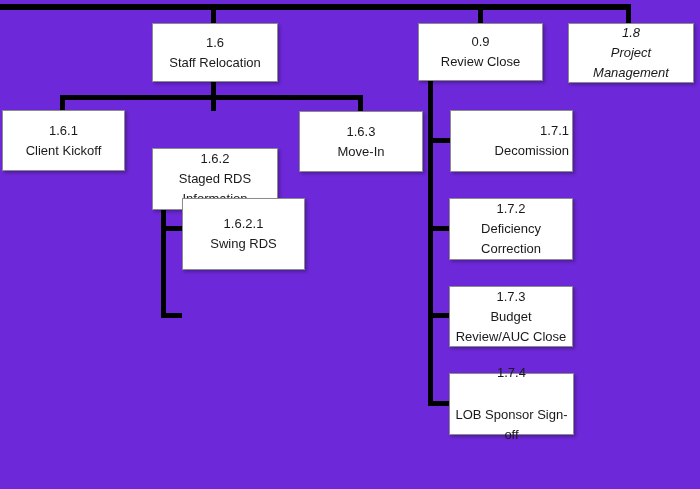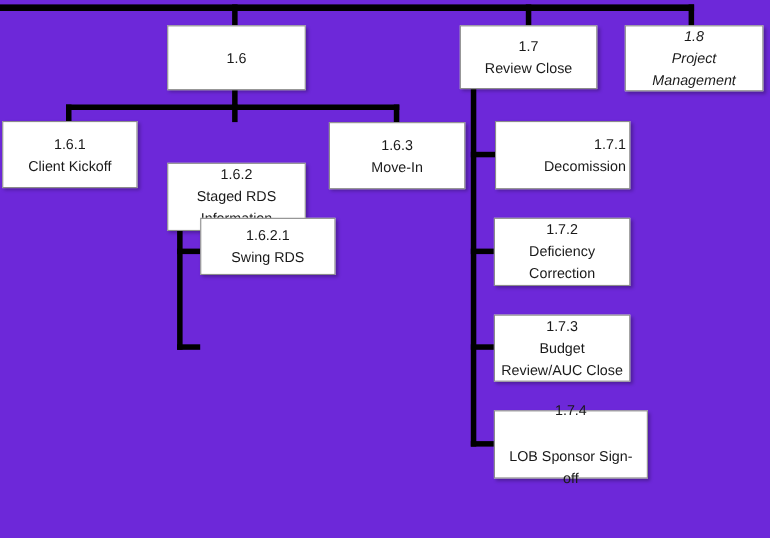--- a/index.html
+++ b/index.html
@@ -65,24 +65,25 @@
   <div class="line" style="left:161px; top:313px; width:21px; height:5px;"></div>
 
   <div class="line" style="left:428px; top:79px;  width:5px;  height:327px;"></div>
   <div class="line" style="left:428px; top:138px; width:22px; height:5px;"></div>
   <div class="line" style="left:428px; top:226px; width:21px; height:5px;"></div>
   <div class="line" style="left:428px; top:313px; width:21px; height:5px;"></div>
   <div class="line" style="left:428px; top:401px; width:21px; height:5px;"></div>
 
   <div class="node" style="left:152px; top:23px; width:126px; height:59px;">
     <div class="code">1.6</div>
+    <div class="label">Staff Relocation</div>
   </div>
 
   <div class="node" style="left:418px; top:23px; width:125px; height:58px;">
-    <div class="code">1.7</div>
+    <div class="code">0.9</div>
     <div class="label">Review Close</div>
   </div>
 
   <div class="node" style="left:568px; top:23px; width:126px; height:60px;font-style:italic;">
     <div class="code">1.8</div>
     <div class="label">Project
 Management</div>
   </div>
 
   <div class="node" style="left:2px; top:110px; width:123px; height:61px;">
@@ -99,37 +100,37 @@
   <div class="node" style="left:299px; top:111px; width:124px; height:61px;">
     <div class="code">1.6.3</div>
     <div class="label">Move-In</div>
   </div>
 
   <div class="node" style="left:450px; top:110px; width:123px; height:62px;align-items:flex-end;">
     <div class="code">1.7.1</div>
     <div class="label">Decomission</div>
   </div>
 
-  <div class="node" style="left:182px; top:198px; width:123px; height:52px;">
+  <div class="node" style="left:182px; top:198px; width:123px; height:72px;">
     <div class="code">1.6.2.1</div>
     <div class="label">Swing RDS</div>
   </div>
 
   <div class="node" style="left:449px; top:198px; width:124px; height:62px;">
     <div class="code">1.7.2</div>
     <div class="label">Deficiency
 Correction</div>
   </div>
 
 
   <div class="node" style="left:449px; top:286px; width:124px; height:61px;">
     <div class="code">1.7.3</div>
     <div class="label">Budget
 Review/AUC Close</div>
   </div>
 
-  <div class="node" style="left:449px; top:373px; width:140px; height:62px;gap:22px;">
+  <div class="node" style="left:449px; top:373px; width:125px; height:62px;gap:22px;">
     <div class="code">1.7.4</div>
     <div class="label">LOB Sponsor Sign-
 off</div>
   </div>
 
 </div>
 
 </body></html>

